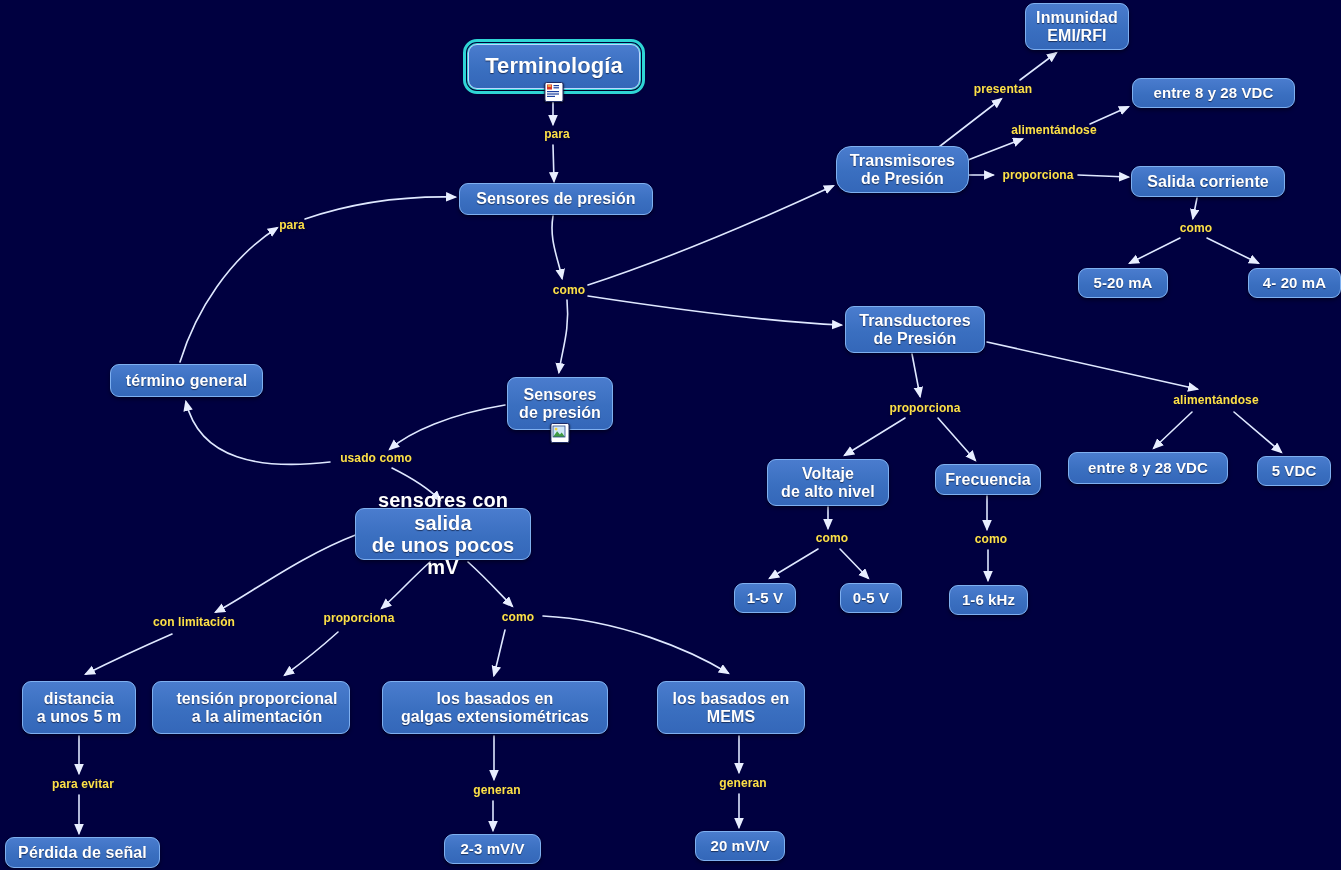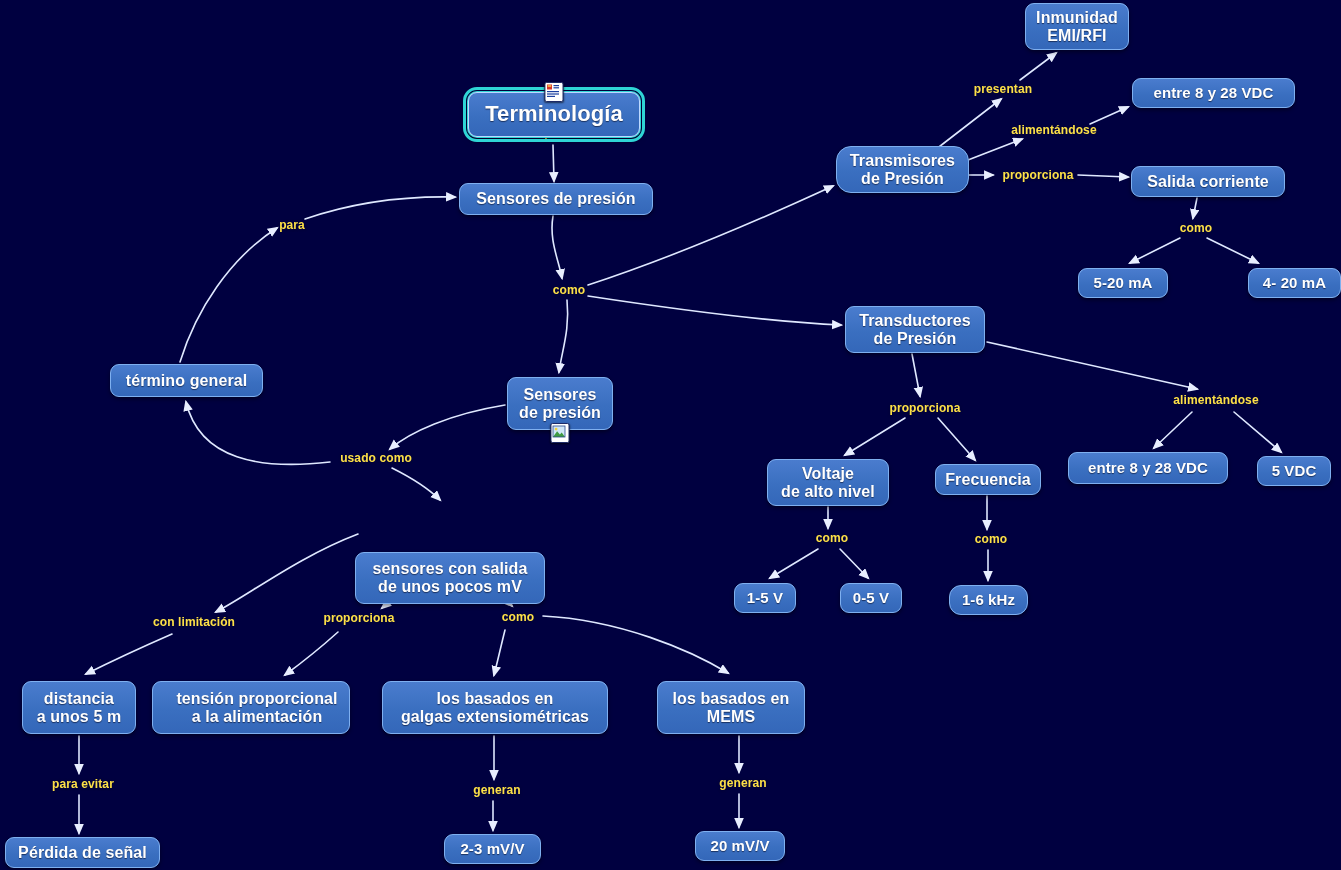--- a/index.html
+++ b/index.html
@@ -142,21 +142,21 @@
       <div class="edge-label" id="lbl-para-2" style="left: 288px; top: 225px;">para</div>
       <div class="edge-label" id="lbl-usado-como" style="left: 372px; top: 458px;">usado como</div>
       <div class="edge-label" id="lbl-con-limitacion" style="left: 190px; top: 622px;">con limitación</div>
       <div class="edge-label" id="lbl-proporciona-3" style="left: 355px; top: 618px;">proporciona</div>
       <div class="edge-label" id="lbl-como-bajo" style="left: 514px; top: 617px;">como</div>
       <div class="edge-label" id="lbl-para-evitar" style="left: 79px; top: 784px;">para evitar</div>
       <div class="edge-label" id="lbl-generan-1" style="left: 493px; top: 790px;">generan</div>
       <div class="edge-label" id="lbl-generan-2" style="left: 739px; top: 783px;">generan</div>
     </div>
   <div id="nodes">
-      <div class="node selected" id="node-terminologia" style="left: 468px; top: 44px; width: 172px; height: 45px; font-size: 22px; margin-top: 48px;">
+      <div class="node selected" id="node-terminologia" style="left: 468px; top: 44px; width: 172px; height: 45px; font-size: 22px;">
         <span>Terminología</span>
       </div>
       <div class="badge" style="left: 554px; top: 82px;">
         <svg width="15" height="16" viewBox="0 0 15 16">
           <rect x="0" y="0" width="15" height="16" fill="#ffffff"></rect>
           <rect x="1.5" y="1.5" width="5" height="5" fill="#d8362a"></rect>
           <rect x="2.2" y="2.2" width="3.5" height="1.6" fill="#f2c94c"></rect>
           <rect x="8" y="2" width="5.5" height="1.2" fill="#1b3fa0"></rect>
           <rect x="8" y="4.2" width="5.5" height="1.2" fill="#1b3fa0"></rect>
           <rect x="1.5" y="8" width="12" height="1.2" fill="#1b3fa0"></rect>
@@ -193,21 +193,21 @@
       </div>
       <div class="node" id="node-frecuencia" style="left: 935px; top: 464px; width: 106px; height: 31px; font-size: 16px;">
         <span>Frecuencia</span>
       </div>
       <div class="node" id="node-v15" style="left: 734px; top: 583px; width: 62px; height: 30px; font-size: 15px;">
         <span>1-5 V</span>
       </div>
       <div class="node" id="node-v05" style="left: 840px; top: 583px; width: 62px; height: 30px; font-size: 15px;">
         <span>0-5 V</span>
       </div>
-      <div class="node" id="node-khz16" style="left: 949px; top: 585px; width: 79px; height: 30px; font-size: 15px; border-radius: 12px;">
+      <div class="node" id="node-khz16" style="left: 949px; top: 585px; width: 79px; height: 30px; font-size: 15px;">
         <span>1-6 kHz</span>
       </div>
       <div class="node" id="node-vdc828b" style="left: 1068px; top: 452px; width: 160px; height: 32px; font-size: 15px;">
         <span>entre 8 y 28 VDC</span>
       </div>
       <div class="node" id="node-vdc5" style="left: 1257px; top: 456px; width: 74px; height: 30px; font-size: 15px;">
         <span>5 VDC</span>
       </div>
       <div class="node" id="node-terminogen" style="left: 110px; top: 364px; width: 153px; height: 33px; font-size: 16px;">
         <span>término general</span>
@@ -217,21 +217,21 @@
       </div>
       <div class="badge" style="left: 560px; top: 423px;">
         <svg width="15" height="16" viewBox="0 0 15 16">
           <rect x="0" y="0" width="15" height="16" fill="#ffffff"></rect>
           <rect x="1.5" y="2" width="12" height="11" fill="#cfe6f7"></rect>
           <circle cx="4.6" cy="5.1" r="1.4" fill="#f2d23c"></circle>
           <path d="M1.5 13 L5.6 7.2 L8.4 10.6 L10.2 8.6 L13.5 13 Z" fill="#3f9a42"></path>
           <rect x="1.5" y="2" width="12" height="11" fill="none" stroke="#2b4a8c" stroke-width="0.8"></rect>
         </svg>
       </div>
-      <div class="node" id="node-sensoresmv" style="left: 355px; top: 508px; width: 190px; height: 52px; font-size: 16px; margin-top: 44px;">
+      <div class="node" id="node-sensoresmv" style="left: 355px; top: 508px; width: 176px; height: 52px; font-size: 20px;">
         <span>sensores con salida<br>de unos pocos mV</span>
       </div>
       <div class="node" id="node-distancia" style="left: 22px; top: 681px; width: 114px; height: 53px; font-size: 16px;">
         <span>distancia<br>a unos 5 m</span>
       </div>
       <div class="node" id="node-tension" style="left: 152px; top: 681px; width: 198px; height: 53px; font-size: 16px; padding-left: 12px;">
         <span>tensión proporcional<br>a la alimentación</span>
       </div>
       <div class="node" id="node-galgas" style="left: 382px; top: 681px; width: 226px; height: 53px; font-size: 16px;">
         <span>los basados en<br>galgas extensiométricas</span>

